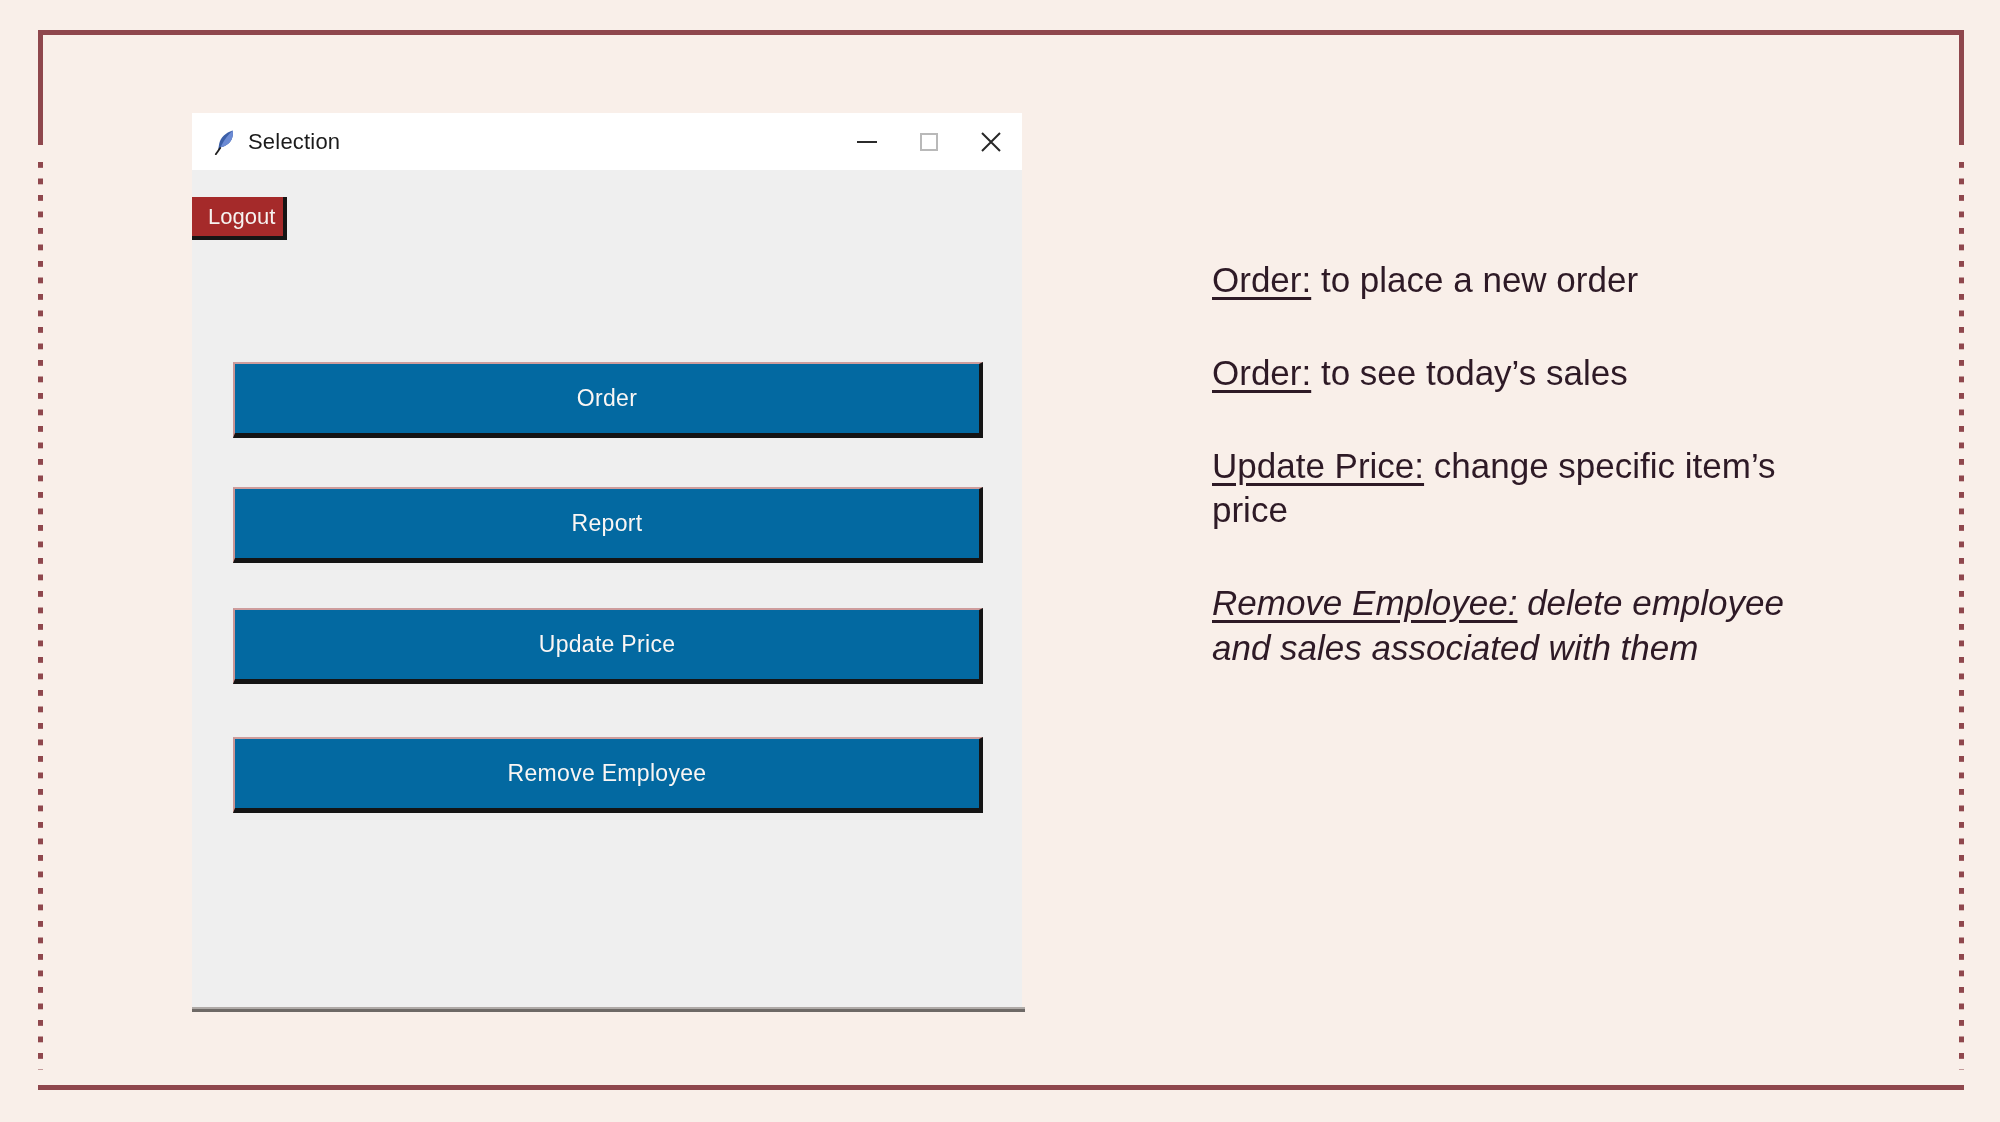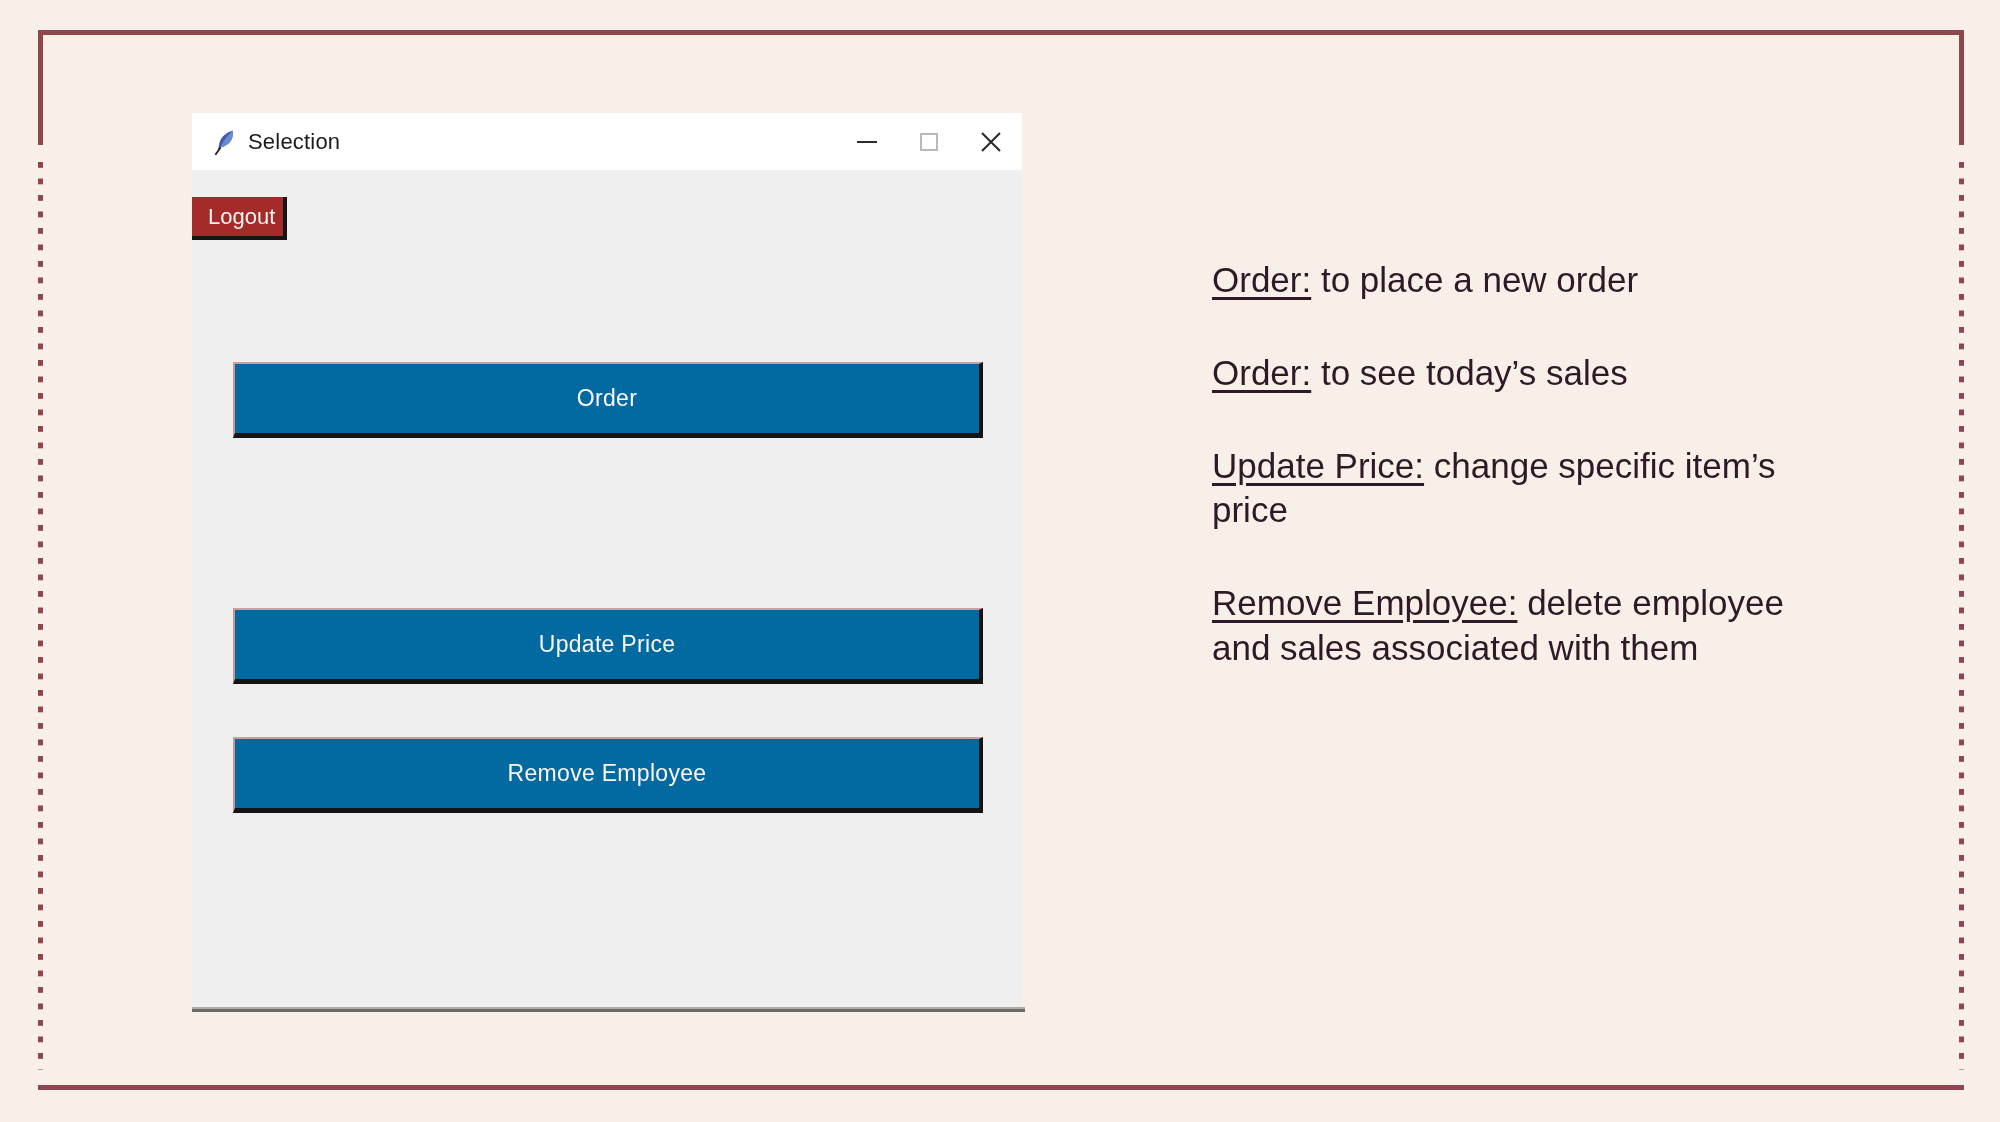--- a/index.html
+++ b/index.html
@@ -208,21 +208,21 @@
     width: 610px;
     color: #2E1A26;
     font-family: "Liberation Sans", sans-serif;
     font-size: 35px;
     line-height: 1.28;
   }
   .note-block {
     margin: 0 0 48px 0;
   }
   .note-block.first { margin-bottom: 62px; }
-  .note-block:last-child { margin-bottom: 12px; }
+  .note-block:last-child { margin-bottom: 12px; font-style: italic; }
   .note-term {
     text-decoration: underline;
     text-underline-offset: 5px;
   }
 </style>
 </head>
 <body>
 
 <div class="frame-top"></div>
 <div class="frame-bottom"></div>
@@ -253,20 +253,21 @@
           <path d="M3 3 L21 21 M21 3 L3 21" stroke="#272727" stroke-width="2" fill="none"></path>
         </svg>
       </div>
     </div>
   </div>
 
   <div class="tk-body">
     <button class="logout-btn">Logout</button>
 
     <button class="menu-btn b0">Order</button>
+    <button class="menu-btn b1">Report</button>
     <button class="menu-btn b2">Update Price</button>
     <button class="menu-btn b3">Remove Employee</button>
 
     <div class="tk-bottom-shadow"></div>
   </div>
 </div>
 
 <div class="notes">
 
   <p class="note-block">

